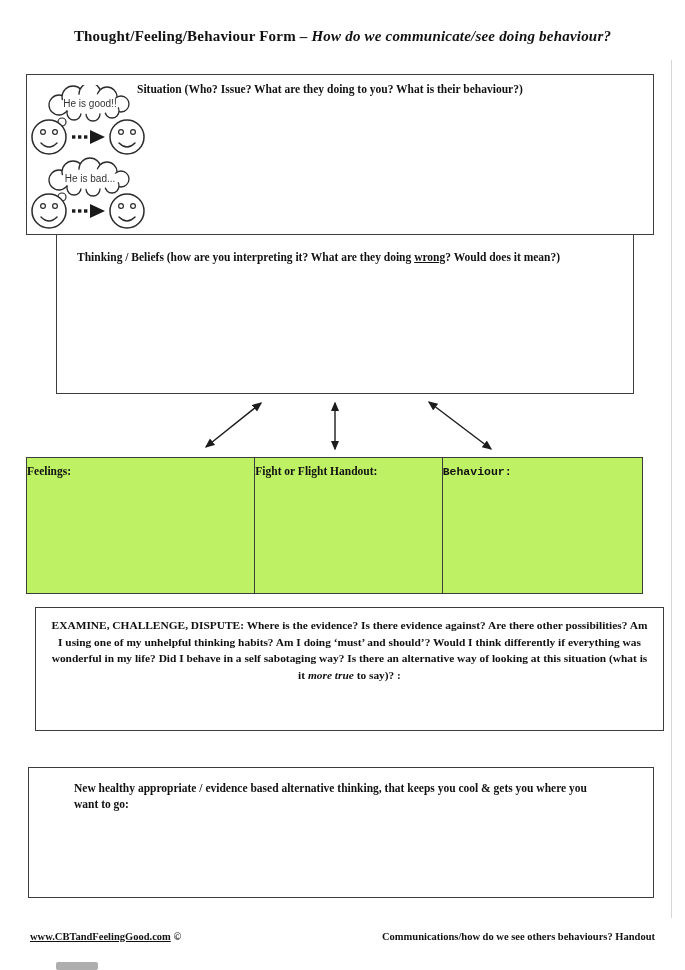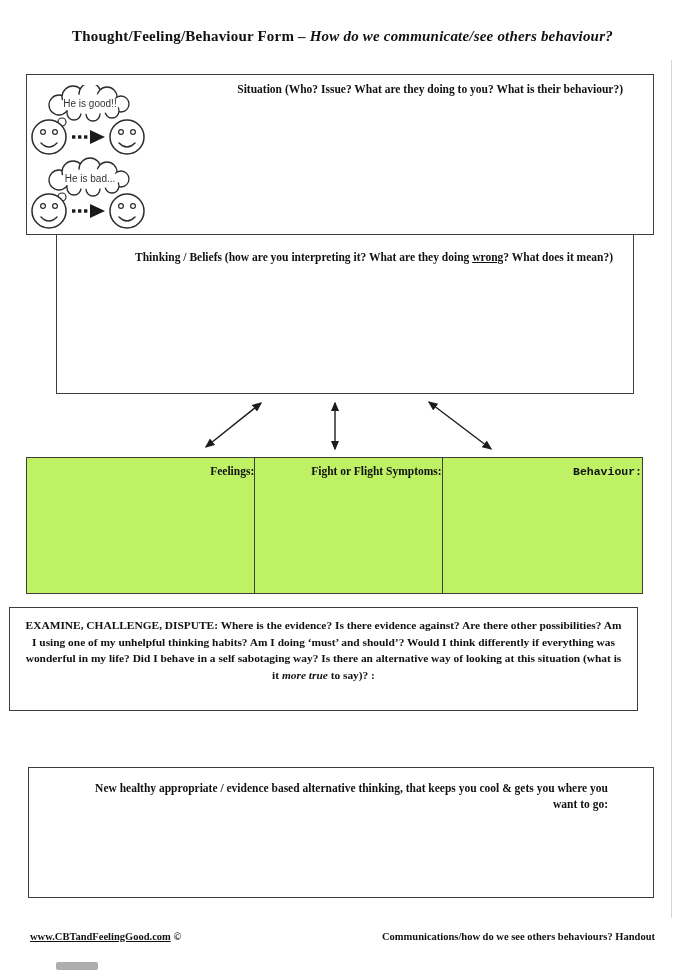--- a/index.html
+++ b/index.html
@@ -11,41 +11,41 @@
   .page-title {
     position:absolute; top:28px; left:0; width:100%;
     text-align:center; font-size:15px; font-weight:bold; letter-spacing:0.2px;
   }
   .page-title .italic { font-style:italic; }
   .box {
     position:absolute; box-sizing:border-box;
     border:1px solid #3d3d3d; background:#fff;
   }
   .box-heading {
-    font-weight:bold; text-align:right; font-size:11.5px; line-height:1.35;
+    font-weight:bold; text-align:left; font-size:11.5px; line-height:1.35;
   }
   .situation-box { left:26px; top:74px; width:628px; height:161px; }
   .situation-box .box-heading { padding:7px 30px 0 110px; }
   .illustration { position:absolute; left:2px; top:10px; }
   .bubble-text { font-family:"Liberation Sans", sans-serif; font-size:10px; fill:#333; }
   .thinking-box { left:56px; top:234px; width:578px; height:160px; }
   .thinking-box .box-heading { padding:15px 20px 0 20px; }
   .underlined { text-decoration:underline; }
   .arrows-zone { position:absolute; left:0; top:394px; width:685px; height:63px; }
   .tfb-table {
     position:absolute; left:26px; top:457px; width:617px; height:137px;
     box-sizing:border-box; border:1px solid #3d3d3d; display:flex; background:#bef264;
   }
   .tfb-cell { box-sizing:border-box; height:100%; }
   .tfb-cell + .tfb-cell { border-left:1px solid #3d3d3d; }
   .tfb-cell .box-heading { padding-top:6px; }
   .cell-feelings { width:228px; }
   .cell-fight { width:188px; }
   .cell-behaviour { width:201px;font-family:Liberation Mono, monospace; }
-  .examine-box { left:9px; top:607px; width:629px; height:104px; }
+  .examine-box { left:35px; top:607px; width:629px; height:124px; }
   .examine-text {
     padding:9px 12px 0 12px; font-weight:bold; font-size:11.4px;
     line-height:1.45; text-align:center;
   }
   .examine-text .italic { font-style:italic; }
   .healthy-box { left:28px; top:767px; width:626px; height:131px; }
   .healthy-box .box-heading { padding:13px 45px 0 45px; }
   .field-area { width:100%; }
   .footer { position:absolute; left:0; top:931px; width:685px; font-size:10.5px; font-weight:bold; }
   .footer-left { position:absolute; left:30px; }
@@ -54,21 +54,21 @@
   .scan-edge { position:absolute; left:671px; top:60px; width:1px; height:858px; background:#d6d6d6; }
   .scan-smudge { position:absolute; left:56px; top:962px; width:42px; height:8px; background:#aeaeae; border-radius:2px; }
   svg { display:block; }
 </style>
 </head>
 <body>
 
 <div class="page">
 
   <div class="page-title">
-    <span>Thought/Feeling/Behaviour Form – </span><span class="italic">How do we communicate/see others behaviour?</span>
+    <span>Thought/Feeling/Behaviour Form – </span><span class="italic">How do we communicate/see doing behaviour?</span>
   </div>
 
   <div class="box situation-box">
     <div class="box-heading">Situation (Who? Issue? What are they doing to you? What is their behaviour?)</div>
 
     <svg class="illustration" viewBox="0 0 120 150" width="120" height="150">
       <defs>
         <g id="cloudShape">
           <g fill="#fff" stroke="#2b2b2b" stroke-width="1.3">
             <circle cx="30" cy="20" r="10"></circle>
@@ -112,21 +112,21 @@
       <use href="#cloudShape" x="0" y="75"></use>
       <text class="bubble-text" x="61" y="97" text-anchor="middle">He is bad...</text>
       <use href="#facePair" x="0" y="126"></use>
     </svg>
 
     <div class="field-area"></div>
   </div>
 
   <div class="box thinking-box">
     <div class="box-heading">
-      <span>Thinking / Beliefs (how are you interpreting it? What are they doing </span><span class="underlined">wrong</span><span>? What does it mean?)</span>
+      <span>Thinking / Beliefs (how are you interpreting it? What are they doing </span><span class="underlined">wrong</span><span>? Would does it mean?)</span>
     </div>
     <div class="field-area"></div>
   </div>
 
   <svg class="arrows-zone" viewBox="0 0 685 63" width="685" height="63">
     <defs>
       <marker id="ah" markerWidth="8" markerHeight="8" refX="6" refY="3" orient="auto-start-reverse" markerUnits="strokeWidth">
         <path d="M0,0 L7,3 L0,6 z" fill="#1c1c1c"></path>
       </marker>
     </defs>
@@ -136,21 +136,21 @@
       <line x1="429" y1="8" x2="491" y2="55" marker-start="url(#ah)" marker-end="url(#ah)"></line>
     </g>
   </svg>
 
   <div class="tfb-table">
     <div class="tfb-cell cell-feelings">
       <div class="box-heading">Feelings:</div>
       <div class="field-area"></div>
     </div>
     <div class="tfb-cell cell-fight">
-      <div class="box-heading">Fight or Flight Symptoms:</div>
+      <div class="box-heading">Fight or Flight Handout:</div>
       <div class="field-area"></div>
     </div>
     <div class="tfb-cell cell-behaviour">
       <div class="box-heading">Behaviour:</div>
       <div class="field-area"></div>
     </div>
   </div>
 
   <div class="box examine-box">
     <div class="examine-text">

